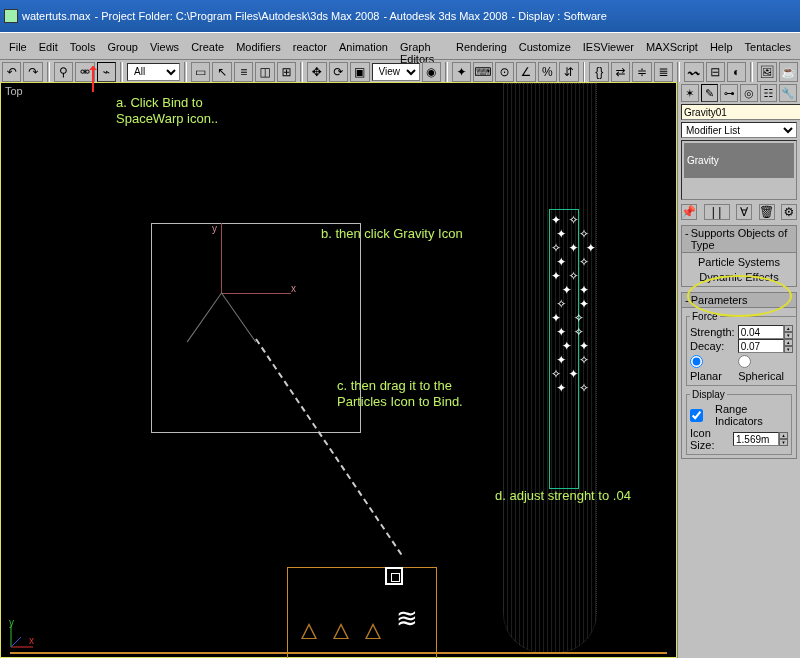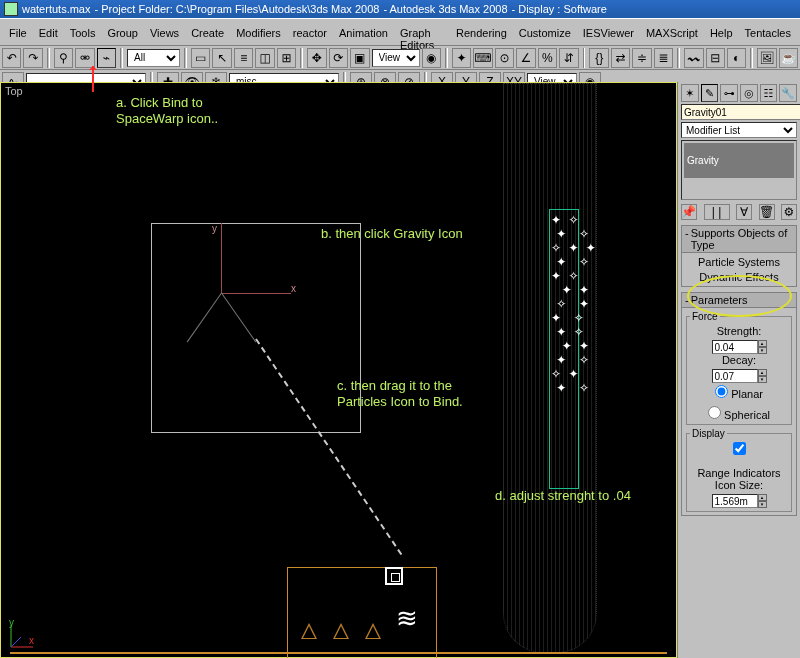--- a/index.html
+++ b/index.html
@@ -1,18 +1,18 @@
 <!DOCTYPE html>
 <html><head>
 <meta charset="utf-8">
 <style>
 * { margin: 0; padding: 0; box-sizing: border-box; font-family: "Tahoma", sans-serif; font-size: 11px; }
 body { background: #c0c0c0; width: 800px; height: 658px; overflow: hidden; position: relative; }
 
-.titlebar { height: 18px; background: linear-gradient(#2a6bc5, #1e5aa8); display: flex; align-items: center; padding: 0 4px; gap: 4px; }
+.titlebar { height: 32px; background: linear-gradient(#2a6bc5, #1e5aa8); display: flex; align-items: center; padding: 0 4px; gap: 4px; }
 .titlebar .app-icon { width: 14px; height: 14px; background: #9fefad; border: 1px solid #333; }
 .titlebar span { color: #fff; }
 
 .menubar { height: 28px; background: #c0c0c0; display: flex; gap: 2px; padding: 8px 4px; border-top: 1px solid #fff; border-bottom: 1px solid #808080; }
 .menubar span { padding: 0 5px; cursor: default; }
 
 .toolbar { height: 24px; background: #c0c0c0; display: flex; align-items: center; gap: 2px; padding: 0 2px; border-bottom: 1px solid #808080; }
 .tb-btn { width: 22px; height: 20px; border: 1px solid #808080; background: #c0c0c0; display: flex; align-items: center; justify-content: center; font-size: 12px; }
 .tb-sep { width: 3px; height: 20px; border-left: 1px solid #808080; border-right: 1px solid #fff; margin: 0 2px; }
 .tb-select { height: 18px; background: #fff; border: 1px inset #808080; font-size: 10px; padding: 0 2px; }
@@ -50,21 +50,21 @@
 .name-field { display: flex; gap: 2px; }
 .name-field input { flex: 1; height: 16px; background: #fff9e0; border: 1px inset #808080; font-size: 10px; padding-left: 2px; }
 .mod-sel { width: 100%; height: 16px; background: #fff; border: 1px inset #808080; font-size: 10px; }
 .mod-stack { height: 60px; background: #c0c0c0; border: 1px inset #808080; padding: 2px; }
 .mod-stack .mod-item { background: #7a7a7a; color: #fff; padding: 12px 3px; font-size: 10px; }
 .mod-ctrl { display: flex; gap: 2px; justify-content: space-between; margin-top: 2px; }
 
 .rollup { border: 1px solid #808080; margin-top: 3px; }
 .rollup-hdr { background: #b0b0b0; border-bottom: 1px solid #808080; padding: 1px 3px; font-size: 10px; display: flex; gap: 2px; }
 .rollup-bd { padding: 3px 4px; display: flex; flex-direction: column; gap: 3px; font-size: 10px; }
-.rollup-bd .row { display: flex; justify-content: space-between; align-items: center; gap: 3px; flex-direction: column; }
+.rollup-bd .row { display: flex; justify-content: space-between; align-items: center; gap: 3px; }
 .rollup-bd .row input[type=text] { width: 46px; height: 14px; border: 1px inset #808080; font-size: 10px; text-align: left; padding-left: 2px; }
 .spinner { width: 9px; height: 14px; display: flex; flex-direction: column; }
 .spinner div { flex: 1; border: 1px solid #666; background: #c0c0c0; font-size: 5px; text-align: center; line-height: 5px; }
 fieldset { border: 1px solid #888; padding: 3px; }
 legend { font-size: 10px; padding: 0 2px; }
 
 .hi-ellipse { position: absolute; right: 8px; top: 275px; width: 105px; height: 42px; border: 2px solid #e0e030; border-radius: 50%; pointer-events: none; }
 
 .axis-tripod { position: absolute; bottom: 6px; left: 6px; width: 30px; height: 30px; }
 .axis-tripod .lx { color: #d33; position: absolute; left: 22px; top: 14px; font-size: 10px; }

